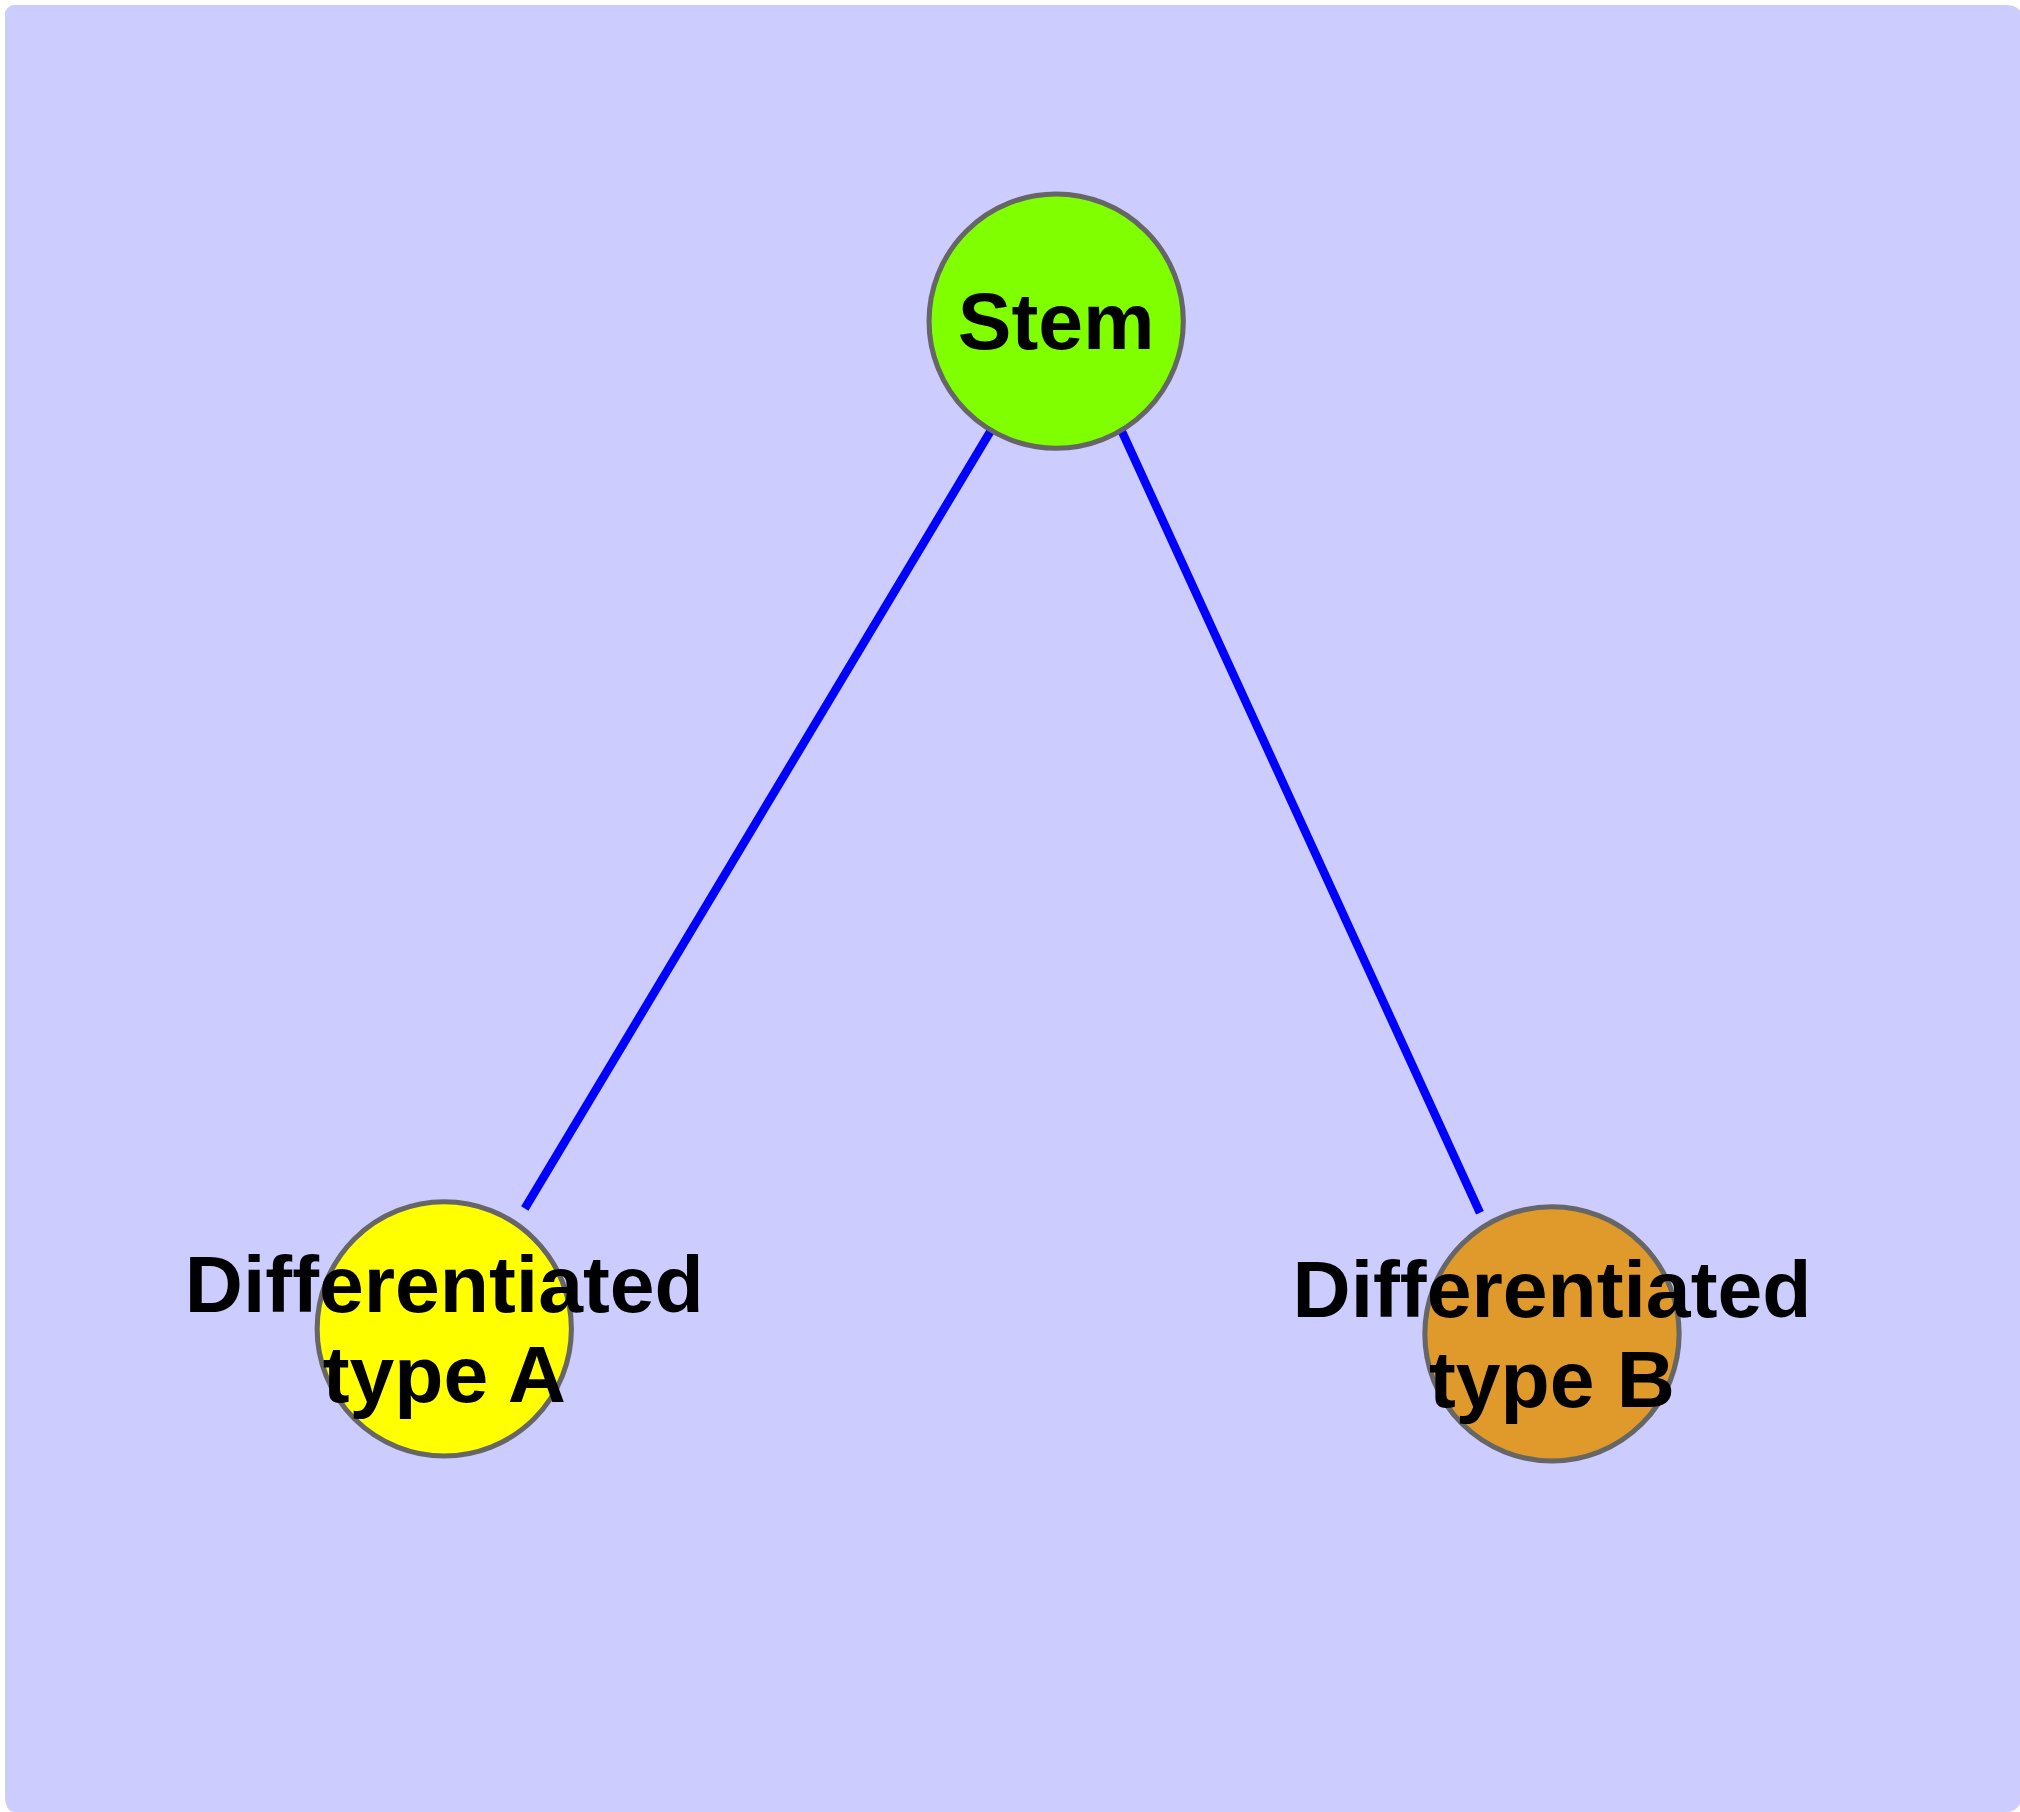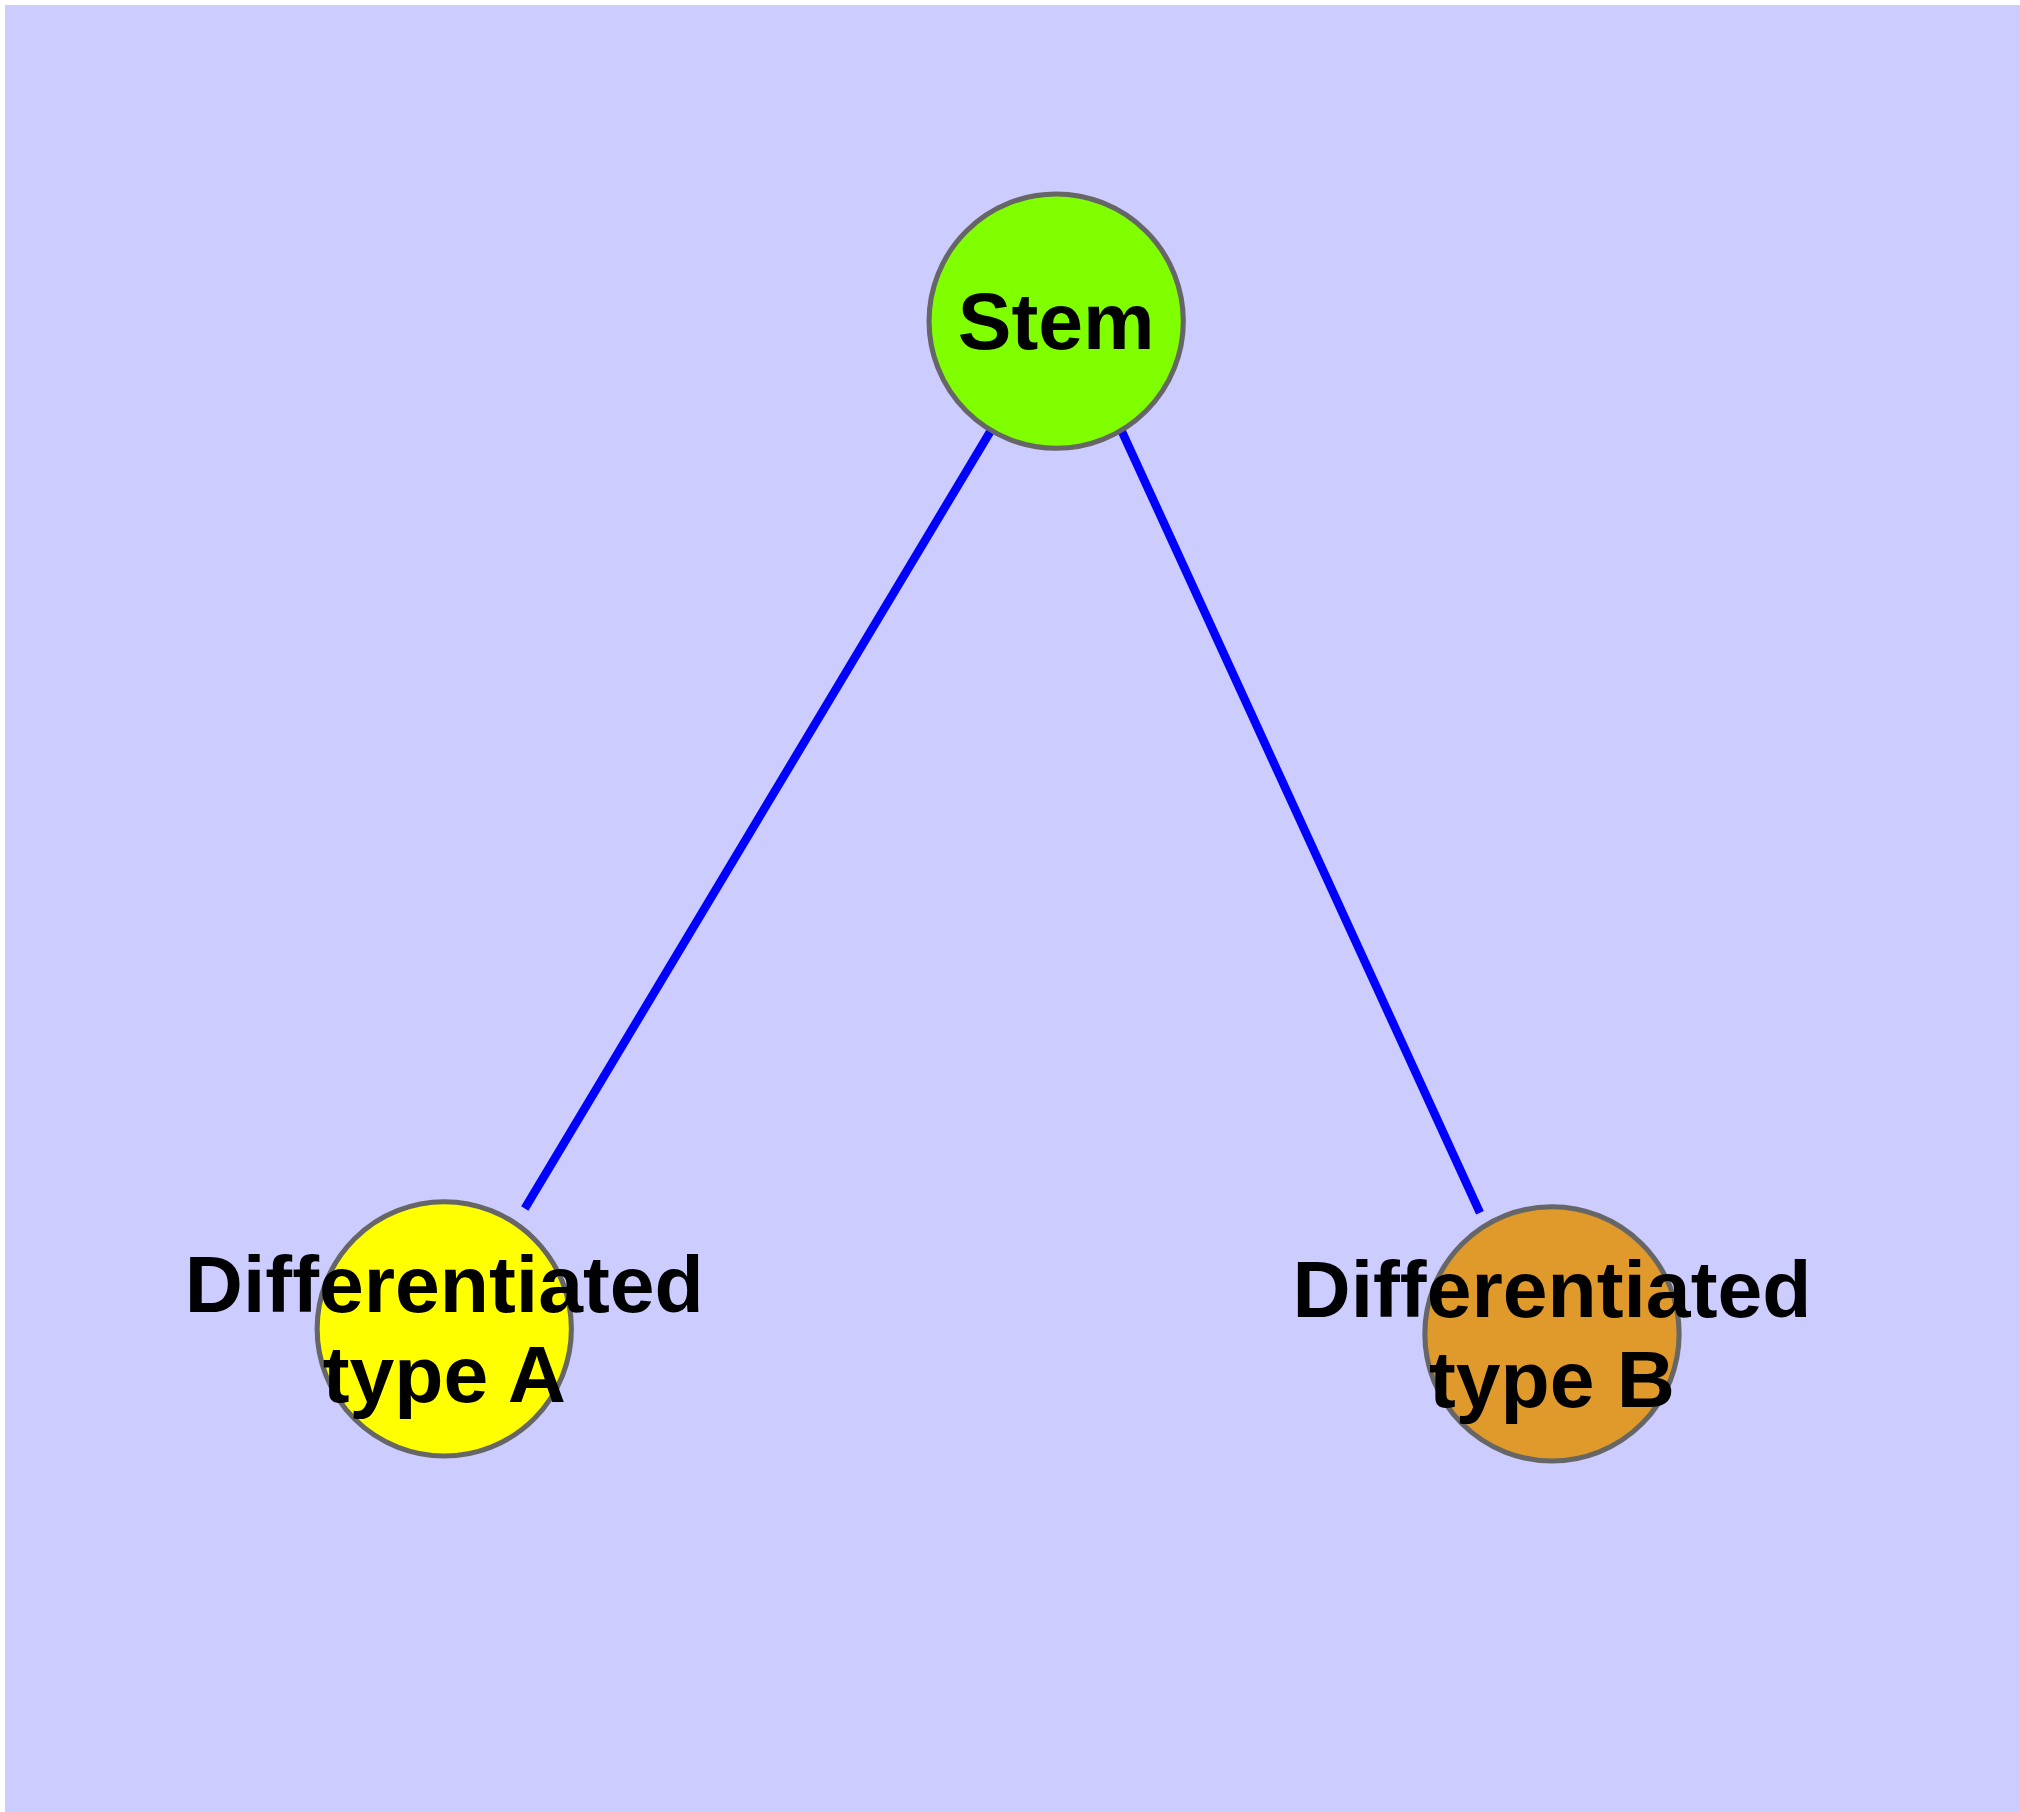--- a/index.html
+++ b/index.html
@@ -10,20 +10,21 @@
   #canvas {
     position: relative;
     width: 2021px;
     height: 1812px;
     background: #ccccff;
     overflow: hidden;
     font-family: "Liberation Sans", sans-serif;
     box-sizing: border-box;
     border-top: 5.1px solid #ffffff;
     border-left: 5.1px solid #ffffff;
+    border-radius: 14px;
   }
   #graph-svg {
     position: absolute;
     left: 0;
     top: 0;
     width: 2021px;
     height: 1812px;
     display: block;
   }
   .node-label {

